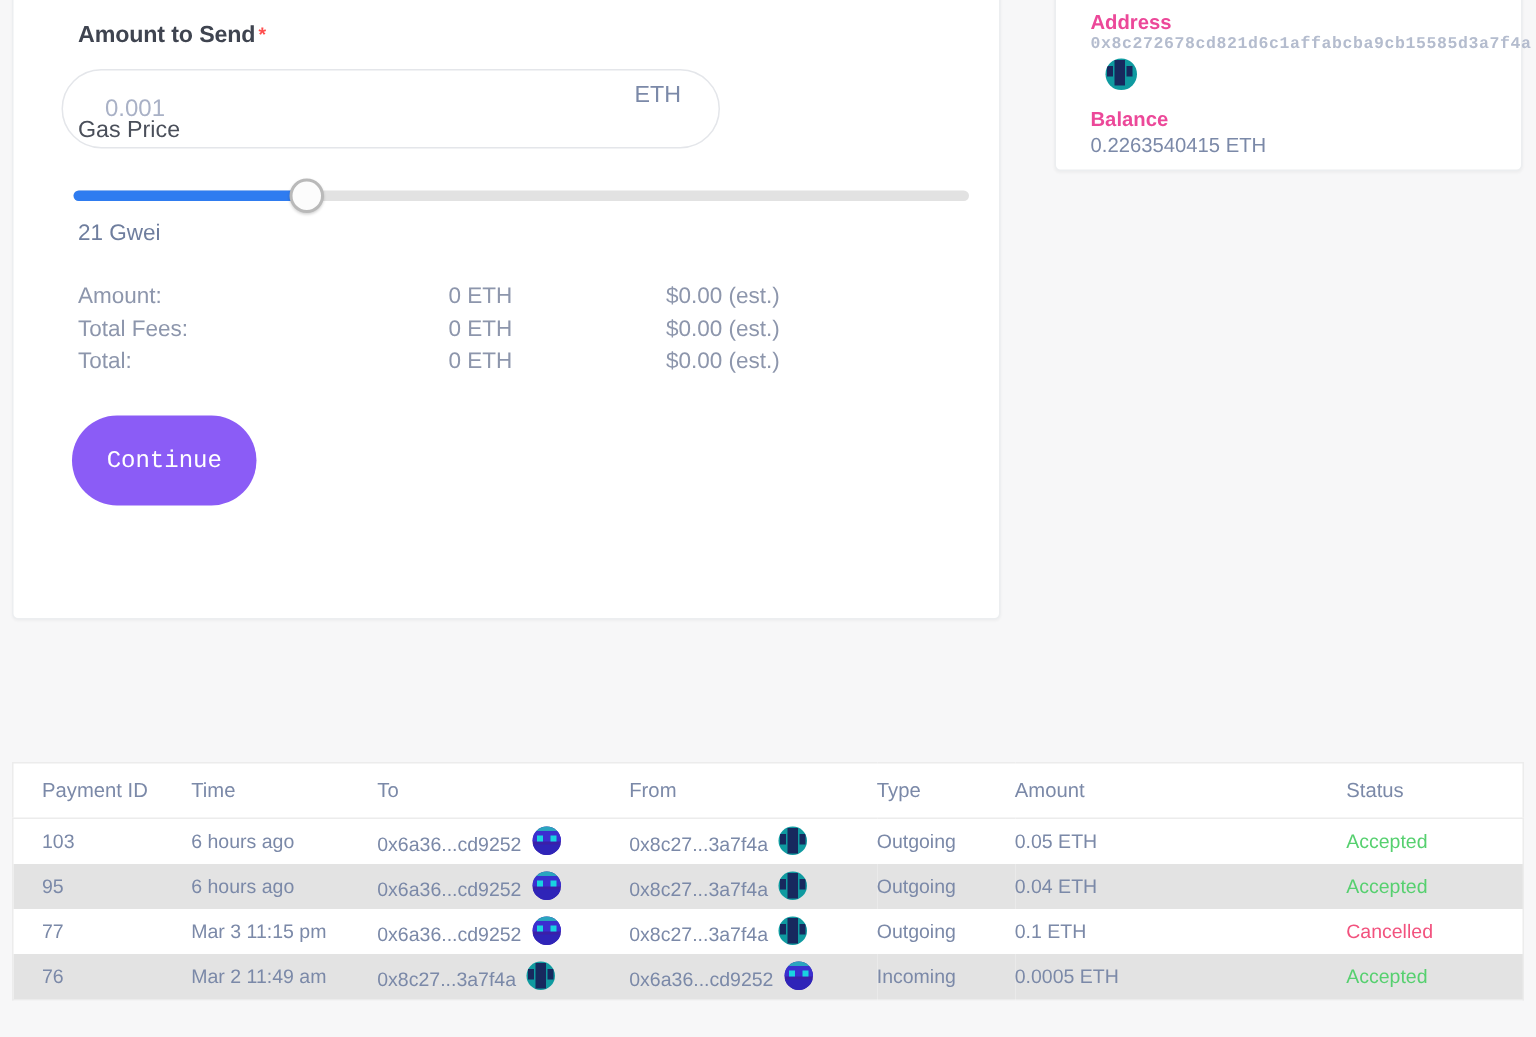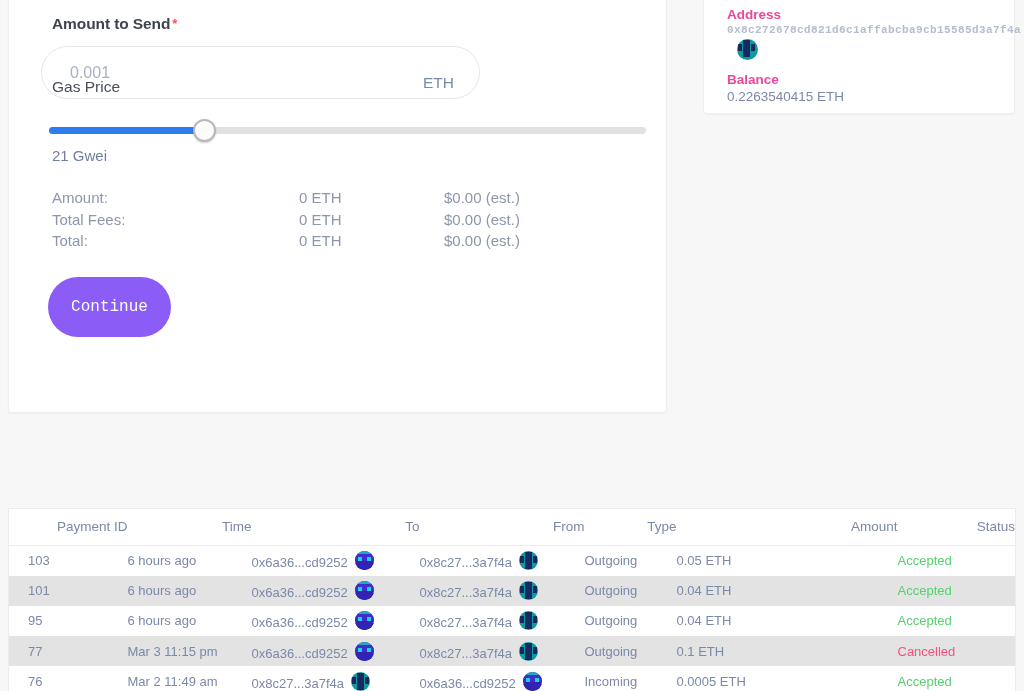--- a/index.html
+++ b/index.html
@@ -35,21 +35,21 @@
     background: #fff;
   }
   .amount-input {
     position: absolute; left: 28px; top: 0; height: 51px;
     width: 300px; border: 0; outline: none; background: transparent;
     font-family: Liberation Sans, sans-serif;
     font-size: 16px; color: #3f4450;
   }
   .amount-input::placeholder { color: #a9b1c6; }
   .amount-suffix {
-    position: absolute; right: 25px; top: 27px;
+    position: absolute; right: 25px; top: 8px;
     font-size: 15.5px; color: #7b89a8;
   }
 
   .gas-label {
     position: absolute; left: 43px; top: 117px;
     font-size: 15.5px; color: #4a4f5a;
   }
 
   .slider-wrap { position: absolute; left: 32px; top: 158px; width: 605px; height: 24px; }
   .slider-track {
@@ -121,21 +121,21 @@
   }
   .history-table {
     position: absolute; left: 8px; top: 508px;
     width: 1008px;
     border-collapse: collapse;
     background: #fff;
     border: 1px solid #ececec;
     table-layout: fixed;
   }
   .history-table th {
-    text-align: right; font-size: 13.5px; font-weight: 400; color: #7b89a8;
+    text-align: left; font-size: 13.5px; font-weight: 400; color: #7b89a8;
     padding: 10px 0 11px 0; height: 35px;
     border-bottom: 1px solid #ececec; background: #fff;
   }
   .history-table td {
     font-size: 13px; color: #7b89a8;
     height: 30.2px; padding: 0; vertical-align: middle;
     white-space: nowrap;
   }
   tbody tr:nth-child(even) td { background: #e3e3e3; }
   tbody tr:nth-child(odd)  td { background: #ffffff; }
@@ -259,39 +259,20 @@
             <span class="addr-cell">
               <span>0x8c27...3a7f4a</span>
               <span class="blockie teal"></span>
             </span>
           </td>
           <td class="c-type">Outgoing</td>
           <td class="c-amount">0.05 ETH</td>
           <td class="c-status"><span class="status-badge status-accepted">Accepted</span></td>
         </tr>
         <tr>
-          <td class="c-id">101</td>
-          <td class="c-time">6 hours ago</td>
-          <td class="c-to">
-            <span class="addr-cell">
-              <span>0x6a36...cd9252</span>
-              <span class="blockie purple"></span>
-            </span>
-          </td>
-          <td class="c-from">
-            <span class="addr-cell">
-              <span>0x8c27...3a7f4a</span>
-              <span class="blockie teal"></span>
-            </span>
-          </td>
-          <td class="c-type">Outgoing</td>
-          <td class="c-amount">0.04 ETH</td>
-          <td class="c-status"><span class="status-badge status-accepted">Accepted</span></td>
-        </tr>
-        <tr>
           <td class="c-id">95</td>
           <td class="c-time">6 hours ago</td>
           <td class="c-to">
             <span class="addr-cell">
               <span>0x6a36...cd9252</span>
               <span class="blockie purple"></span>
             </span>
           </td>
           <td class="c-from">
             <span class="addr-cell">

